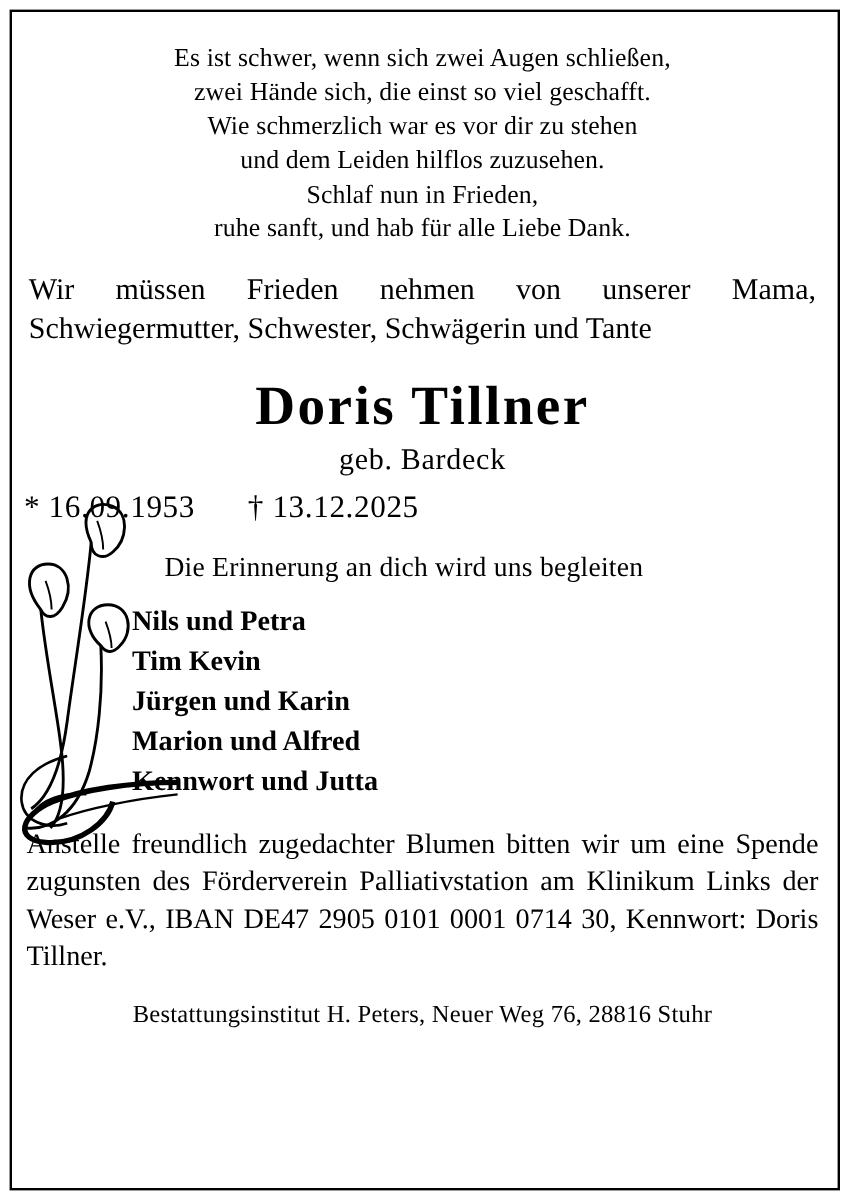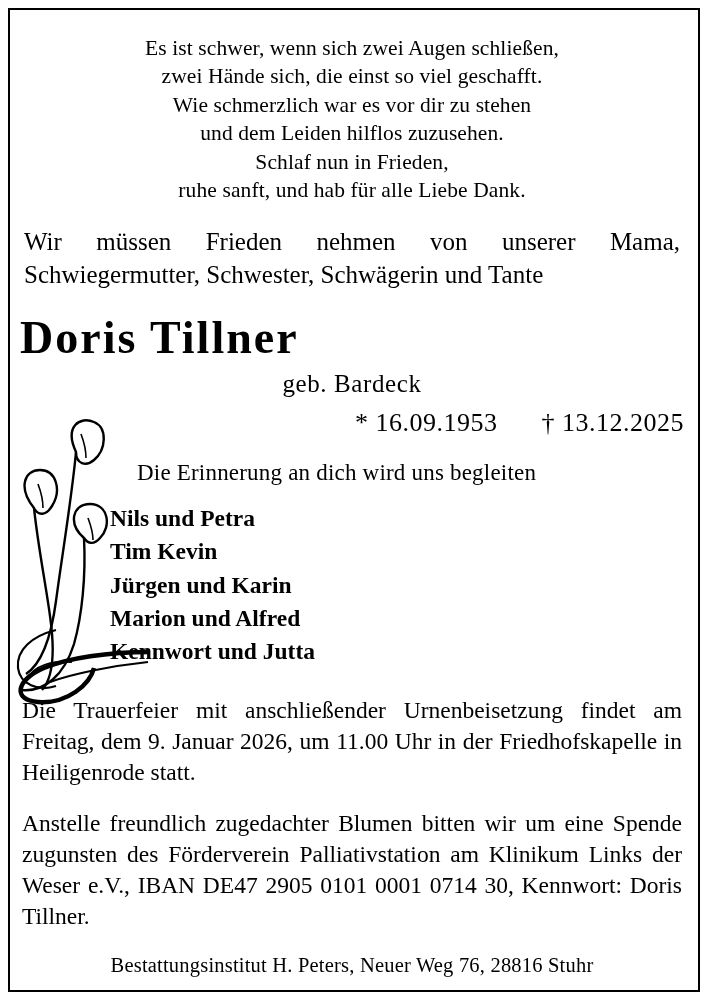--- a/index.html
+++ b/index.html
@@ -52,34 +52,35 @@
     line-height: 1.3;
     margin-top: 22px;
     text-align: justify;
     text-align-last: justify;
     padding: 0 4px;
   }
   .intro .line2 { text-align-last: left; }
 
   
   .name {
+    text-align: center;
     font-size: 46px;
     font-weight: bold;
     letter-spacing: 2px;
     margin-top: 22px;
     line-height: 1.1;
   }
   .maiden {
     text-align: center;
     font-size: 25px;
     margin-top: 6px;
     letter-spacing: 0.6px;
   }
   .dates {
-    text-align: right;
+    text-align: left;
     font-size: 26px;
     margin-top: 10px;
     letter-spacing: 0.5px;
     font-family: Liberation Serif, serif;
   }
   .dates .gap { display: inline-block; width: 44px; }
 
   
   .memorial {
     font-size: 23px;
@@ -184,18 +185,17 @@
     <div class="memorial">Die Erinnerung an dich wird uns begleiten</div>
 
     <div class="family">
       <div>Nils und Petra</div>
       <div>Tim Kevin</div>
       <div>Jürgen und Karin</div>
       <div>Marion und Alfred</div>
       <div>Kennwort und Jutta</div>
     </div>
 
-    <div class="para first">Die Trauerfeier mit anschließender Urnenbeisetzung findet am Freitag, dem 9. Januar 2026, um 11.00 Uhr in der Friedhofskapelle in Heiligenrode statt.</div>
     <div class="para second">Anstelle freundlich zugedachter Blumen bitten wir um eine Spende zugunsten des Förderverein Palliativstation am Klinikum Links der Weser e.V., IBAN DE47 2905 0101 0001 0714 30, Kennwort: Doris Tillner.</div>
 
     <div class="footer">Bestattungsinstitut H. Peters, Neuer Weg 76, 28816 Stuhr</div>
   </div>
 </div>
 
 </body></html>

